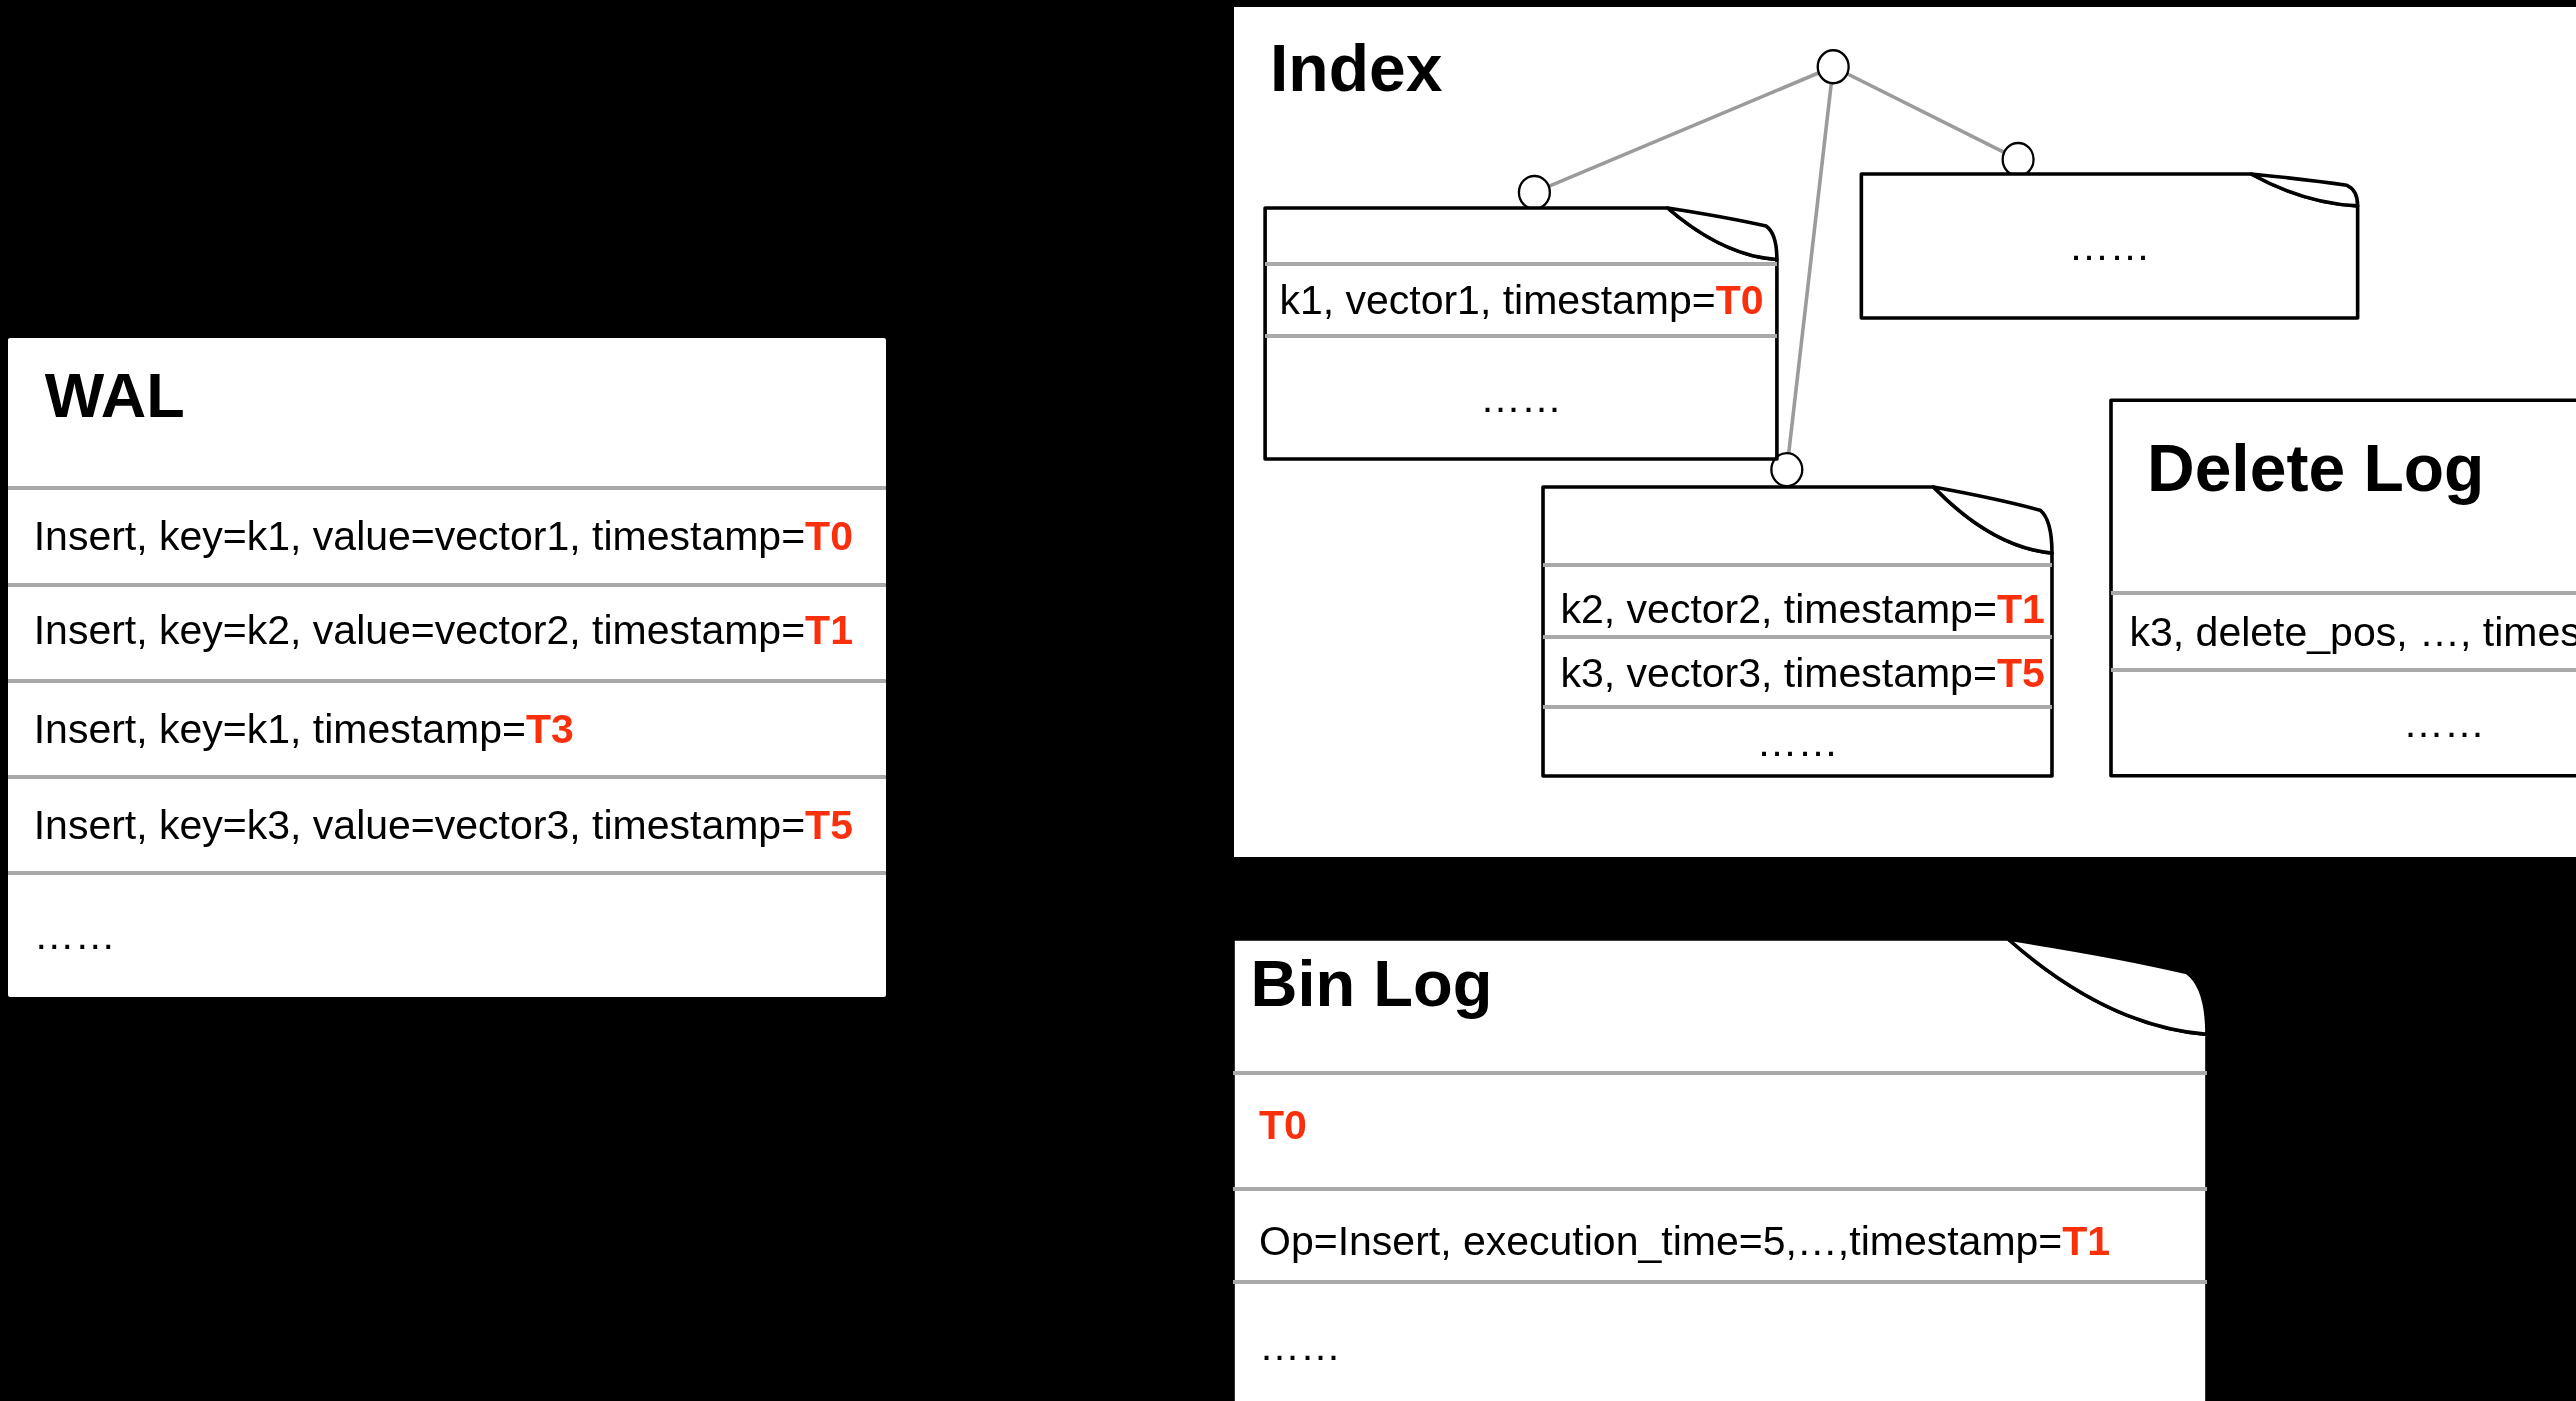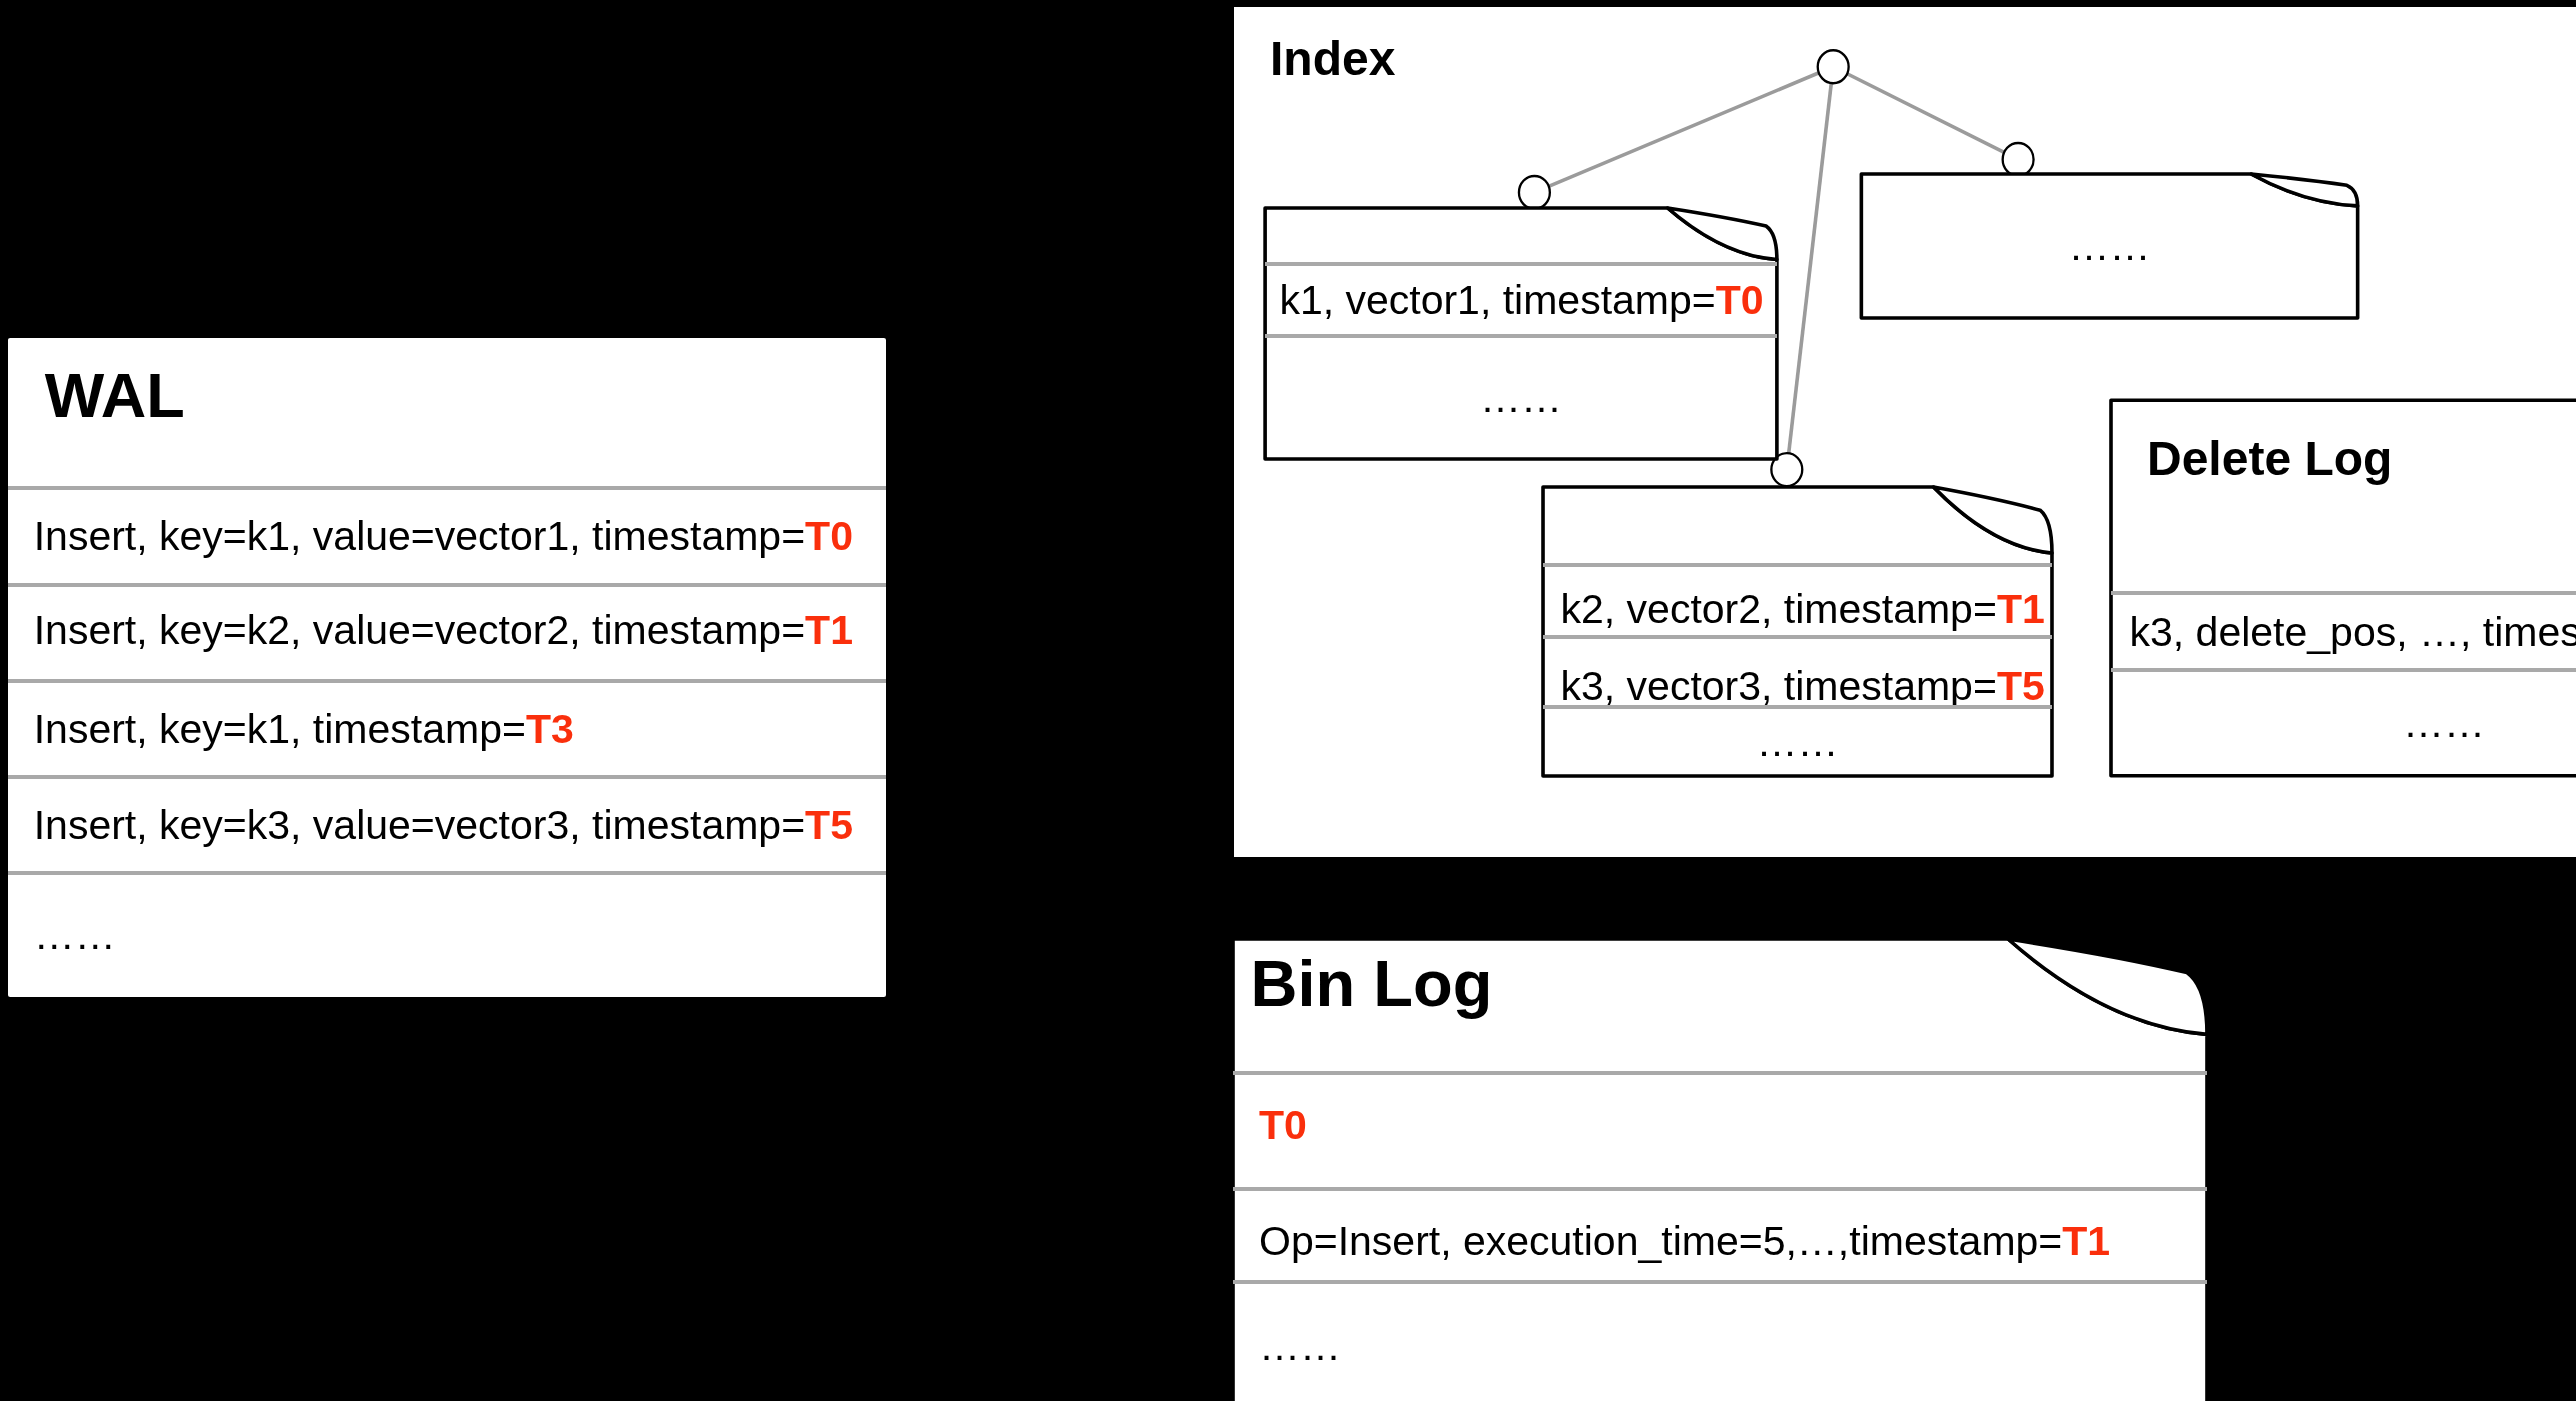--- a/index.html
+++ b/index.html
@@ -19,21 +19,21 @@
     box-sizing:border-box;white-space:nowrap;font-size:41px;line-height:1;
   }
   .row.divided{border-top:4.1px solid var(--divider);}
   .row.center{justify-content:center;padding-left:0 !important;}
   .ts{font-weight:700;color:var(--red);}
   
   #wal{left:5.7px;top:336px;width:882px;height:663px;border:2.1px solid var(--ink);border-radius:4.1px;box-sizing:border-box;}
   #wal .row{padding-left:26px;}
   
   #index-panel{left:1234px;top:7.2px;width:1577px;height:850px;}
-  #index-panel .title{left:36px;top:27px;font-size:48px;}
+  #index-panel .title{left:36px;top:27px;font-size:66px;}
   svg.tree{position:absolute;left:0;top:0;overflow:visible;}
   svg.tree line{stroke:var(--edge);stroke-width:7;}
   svg.tree ellipse{fill:var(--paper);stroke:var(--ink);stroke-width:4.5;}
   
   .doc{position:absolute;}
   .doc svg.doc-shape{position:absolute;left:0;top:0;overflow:visible;}
   .doc svg.doc-shape path{fill:var(--paper);stroke:var(--ink);stroke-width:7;stroke-linejoin:round;}
   .doc .content{position:absolute;left:0;top:0;right:0;bottom:0;}
   #file1 .row{padding-left:14.4px;}
   #file3 .row{padding-left:17.5px;}
@@ -109,21 +109,21 @@
   <div id="file3" class="doc" style="left:309px;top:480px;width:509px;height:289px;">
     <svg class="doc-shape" width="509" height="289" viewBox="0 0 988 561">
       <path d="M758,0 L0,0 L0,561 L988,561 L988,128 Q873,118 758,0 Z"></path>
       <path d="M758,0 Q884,23 965,45 Q988,64 988,128 Q873,118 758,0 Z"></path>
     </svg>
     <div class="content">
       <div class="row divided" style="top:76px;height:88px;">
         <span>k2, vector2, timestamp=</span>
           <span class="ts">T1</span>
       </div>
-      <div class="row divided" style="top:148px;height:72px;align-items:flex-end;">
+      <div class="row divided" style="top:148px;height:72px;">
         <span>k3, vector3, timestamp=</span>
           <span class="ts">T5</span>
       </div>
       <div class="row divided center" style="top:218px;height:71px;">
         <span>……</span>
       </div>
     </div>
   </div>
 
   <div id="delete-log" class="doc" style="left:877px;top:393px;width:666px;height:376px;">

